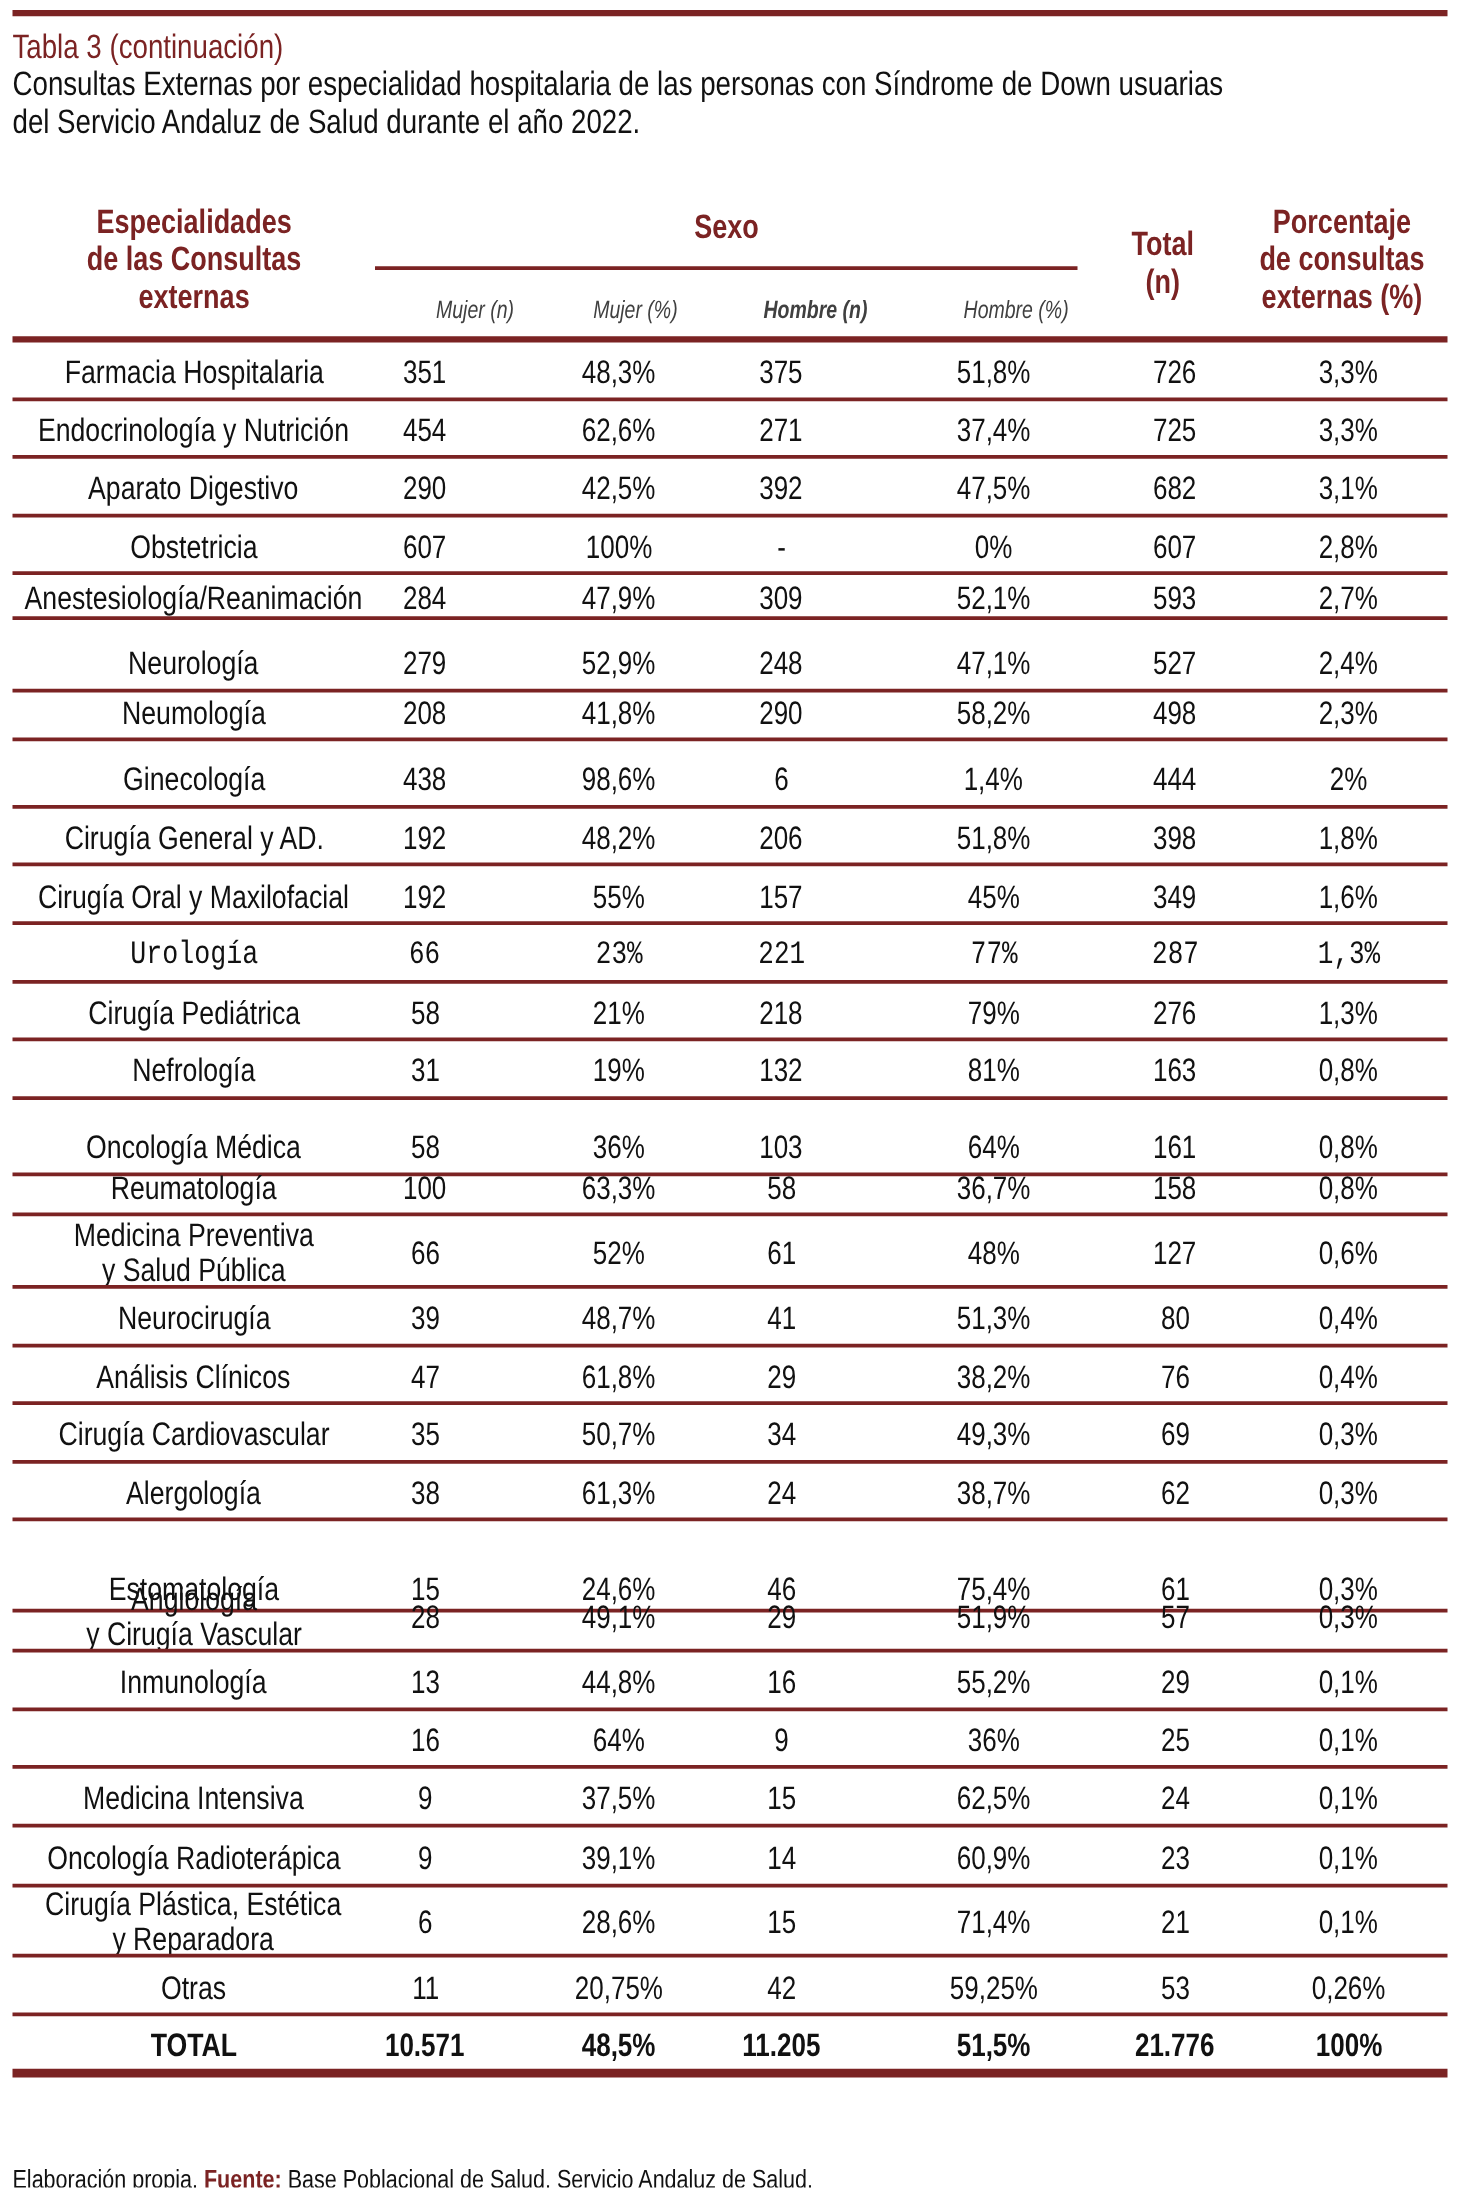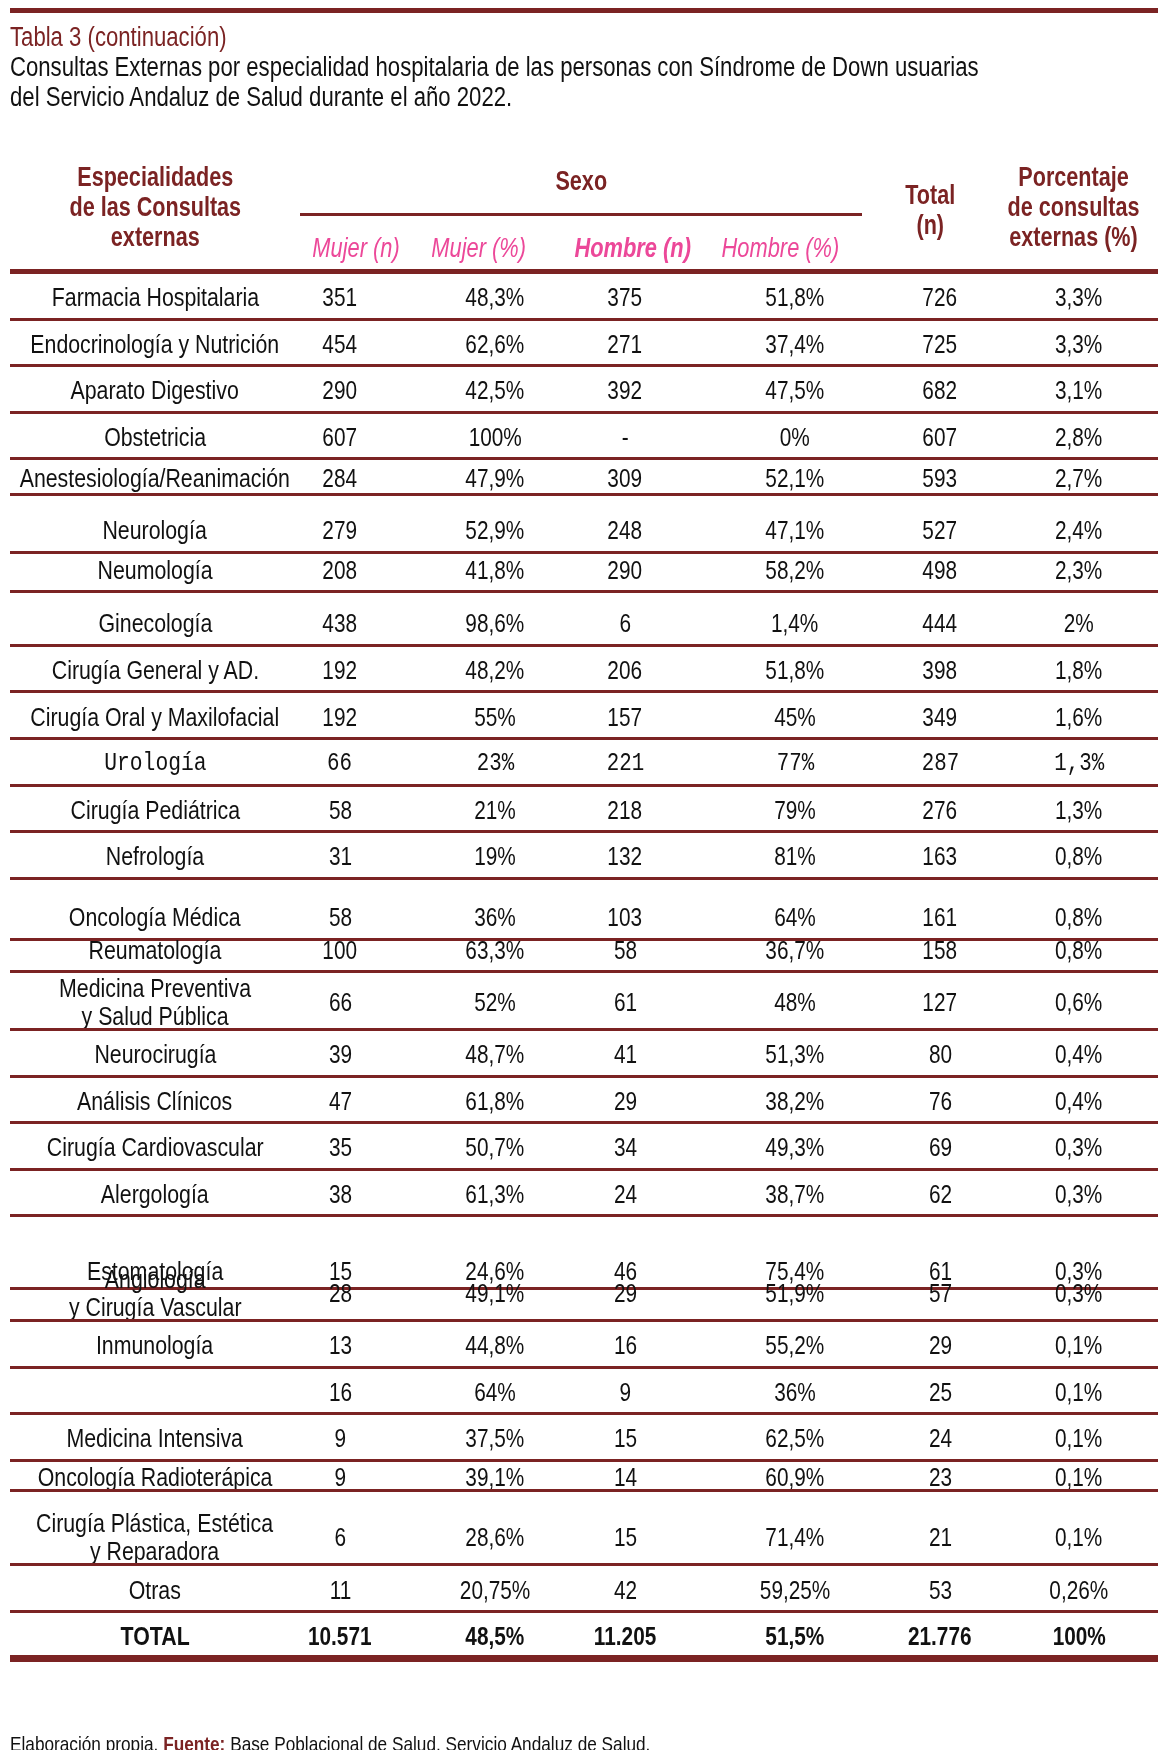--- a/index.html
+++ b/index.html
@@ -4,21 +4,21 @@
 <style>
   html, body { margin: 0; padding: 0; background: #ffffff; }
   body { width: 1168px; height: 1750px; position: relative; overflow: hidden;
          font-family: "Liberation Sans Narrow", "Liberation Sans", sans-serif; color: #111; }
   .top-rule { position: absolute; left: 10px; top: 8px; width: 1148px; height: 5px; background: #7b2323; }
   .label { position: absolute; left: 10px; top: 22px; font-size: 27px; color: #7b2323; transform: scaleX(0.82); transform-origin: left top; white-space: nowrap; letter-spacing: 0px; }
   .title { position: absolute; left: 10px; top: 52px; font-size: 27px; line-height: 30px; color: #111; transform: scaleX(0.82); transform-origin: left top; width: 1400px; }
 
   .hdr { position: absolute; color: #7b2323; font-weight: bold; font-size: 27px; line-height: 30px; text-align: center; white-space: nowrap; }
   .hdr-inner { display: inline-block; transform: scaleX(0.8); transform-origin: center top; }
-  .sub { position: absolute; color: #ec4899; font-style: italic; font-size: 28px; line-height: 30px; white-space: nowrap; text-align: left; }
+  .sub { position: absolute; color: #404040; font-style: italic; font-size: 20px; line-height: 30px; white-space: nowrap; text-align: right; }
   .sub .hdr-inner { transform: scaleX(0.78); }
   .sexo-rule { position: absolute; left: 300px; top: 213px; width: 562px; height: 3px; background: #7b2323; }
   .hdr-bottom-rule { position: absolute; left: 10px; top: 269px; width: 1148px; height: 5px; background: #7b2323; }
 
   #rows { position: absolute; left: 10px; top: 274px; width: 1148px; }
   .row { position: absolute; left: 0; width: 1148px; }
   .row .rule { position: absolute; left: 0; bottom: 0; width: 1148px; height: 3px; background: #7b2323; }
   .cell { position: absolute; top: 0; height: 100%; display: flex; align-items: center; justify-content: center; font-size: 26px; line-height: 28px; text-align: center; white-space: nowrap; }
   .cell > span { display: inline-block; transform: scaleX(0.8); }
   .c-name { left: 0; width: 290px; }
@@ -671,21 +671,21 @@
         <span>62,5%</span>
       </div>
       <div class="cell c-tot">
         <span>24</span>
       </div>
       <div class="cell c-pct">
         <span>0,1%</span>
       </div>
       <div class="rule"></div>
     </div>
-    <div class="row" style="top: 1187.8px; height: 30px;">
+    <div class="row" style="top: 1187.8px; height: 48px;">
       <div class="cell c-name">
         <span>Oncología Radioterápica</span>
       </div>
       <div class="cell c-mn">
         <span>9</span>
       </div>
       <div class="cell c-mp">
         <span>39,1%</span>
       </div>
       <div class="cell c-hn">

